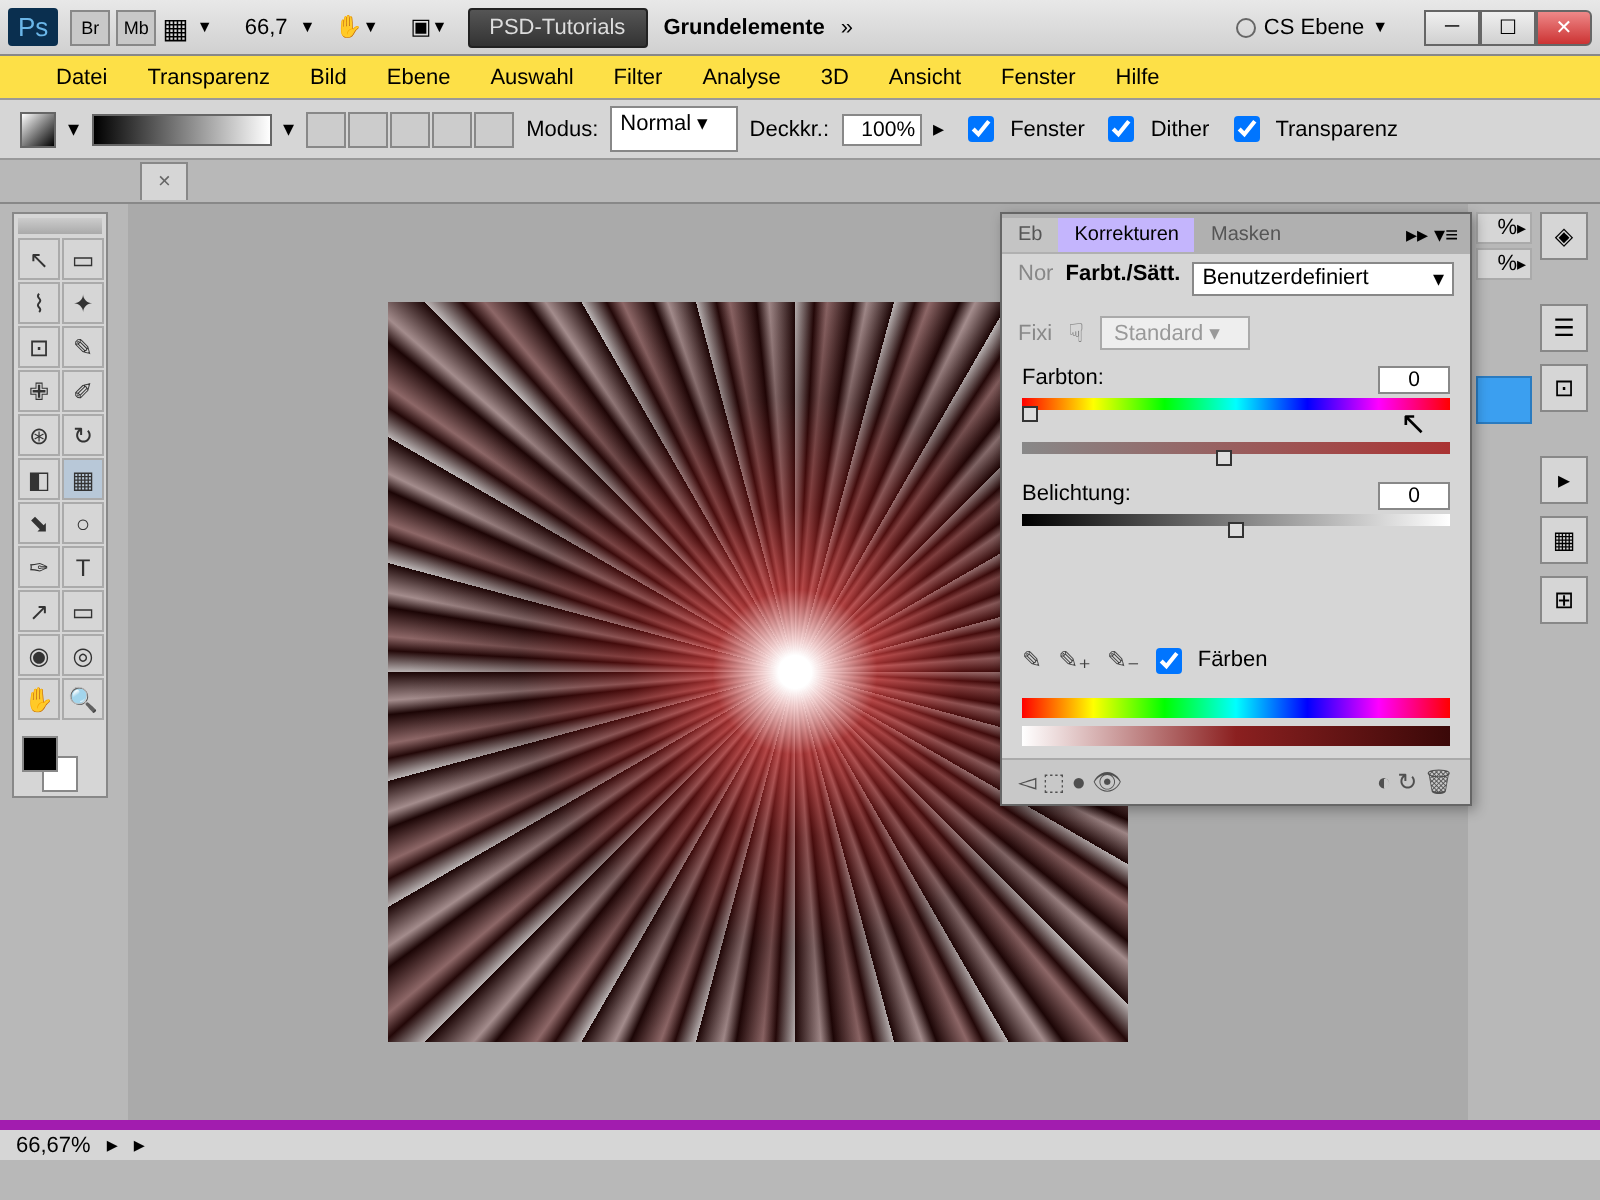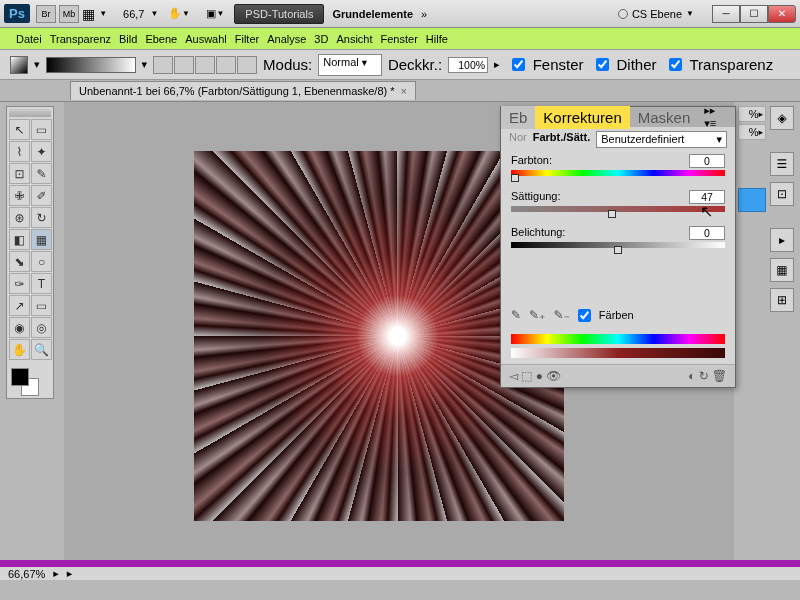--- a/index.html
+++ b/index.html
@@ -1,38 +1,38 @@
 <!DOCTYPE html>
 <html><head>
 <meta charset="utf-8">
 <style>
 *{margin:0;padding:0;box-sizing:border-box;font-family:Tahoma,Arial,sans-serif;font-size:11px;user-select:none}
 body{background:#b8b8b8;width:800px;height:600px;overflow:hidden;position:relative}
 .titlebar{height:28px;background:linear-gradient(#e8e8e8,#d0d0d0);display:flex;align-items:center;padding:0 4px;border-bottom:1px solid #888}
-.titlebar .ps{background:#0a2f4f;color:#6bb6e8;font-weight:bold;font-size:13px;padding:2px 5px;border-radius:2px;margin-right:6px}
+.titlebar .ps{background:#0a2f4f;color:#6bb6e8;font-weight:normal;font-size:13px;padding:2px 5px;border-radius:2px;margin-right:6px}
 .titlebar .sq{width:20px;height:18px;background:#c8c8c8;border:1px solid #888;margin-right:3px;display:flex;align-items:center;justify-content:center;font-size:9px}
 .titlebar .film{margin-right:4px;font-size:14px}
 .titlebar .zoom{margin:0 6px}
 .titlebar .down{font-size:8px;margin-right:10px}
 .titlebar .tbtn{background:linear-gradient(#555,#333);color:#ddd;padding:3px 10px;border:1px solid #222;border-radius:2px;margin-right:4px}
 .titlebar .plain{margin-left:4px;font-weight:bold}
 .titlebar .dbl{margin-left:8px;font-size:11px}
 .titlebar .spacer{flex:1}
 .titlebar .cslive{display:flex;align-items:center;margin-right:8px}
 .titlebar .cslive .dot{width:10px;height:10px;border:1px solid #666;border-radius:50%;margin-right:4px}
 .winbtns{display:flex;gap:0}
 .winbtns div{width:28px;height:18px;border:1px solid #666;display:flex;align-items:center;justify-content:center;background:linear-gradient(#f0f0f0,#d0d0d0);font-size:10px}
 .winbtns .close{background:linear-gradient(#e88,#c33);color:#fff;border-radius:0 3px 3px 0}
-.menubar{height:22px;background:#bef264;display:flex;align-items:center;padding:0 16px;gap:8px;border-bottom:1px solid #999}
+.menubar{height:22px;background:#fde047;display:flex;align-items:center;padding:0 28px;gap:20px;border-bottom:1px solid #999}
 .optbar{height:30px;background:#d6d6d6;display:flex;align-items:center;padding:0 10px;border-bottom:1px solid #999;gap:6px}
 .optbar .gsw{width:18px;height:18px;background:linear-gradient(to bottom right,#fff,#000);border:1px solid #666}
 .optbar .gpick{width:90px;height:16px;background:linear-gradient(to right,#000,#fff);border:1px solid #666}
 .optbar .gsty{display:flex;gap:1px}
 .optbar .gsty div{width:20px;height:18px;background:#ccc;border:1px solid #888}
-.optbar label{font-size:15px}
+.optbar label{font-size:11px}
 .optbar .sel{background:#fff;border:1px solid #888;padding:1px 14px 7px 4px;font-size:10.5px}
 .optbar .num{background:#fff;border:1px solid #888;padding:1px 2px;width:40px;text-align:right;font-size:10.5px}
 .optbar input[type=checkbox]{margin-left:6px;margin-right:2px}
 .tabbar{height:22px;background:#b8b8b8;border-bottom:1px solid #888;display:flex;align-items:center;padding-left:70px}
 .tabbar .tab{background:#d6d6d6;padding:3px 8px;border:1px solid #888;border-bottom:none;font-size:10.5px;display:flex;align-items:center;gap:6px}
 .tabbar .tab .x{font-size:11px;color:#666}
 .main{position:relative;height:478px}
 .toolbox{position:absolute;left:6px;top:4px;width:48px;background:#d6d6d6;border:1px solid #888;padding:2px}
 .toolbox .hdr{height:8px;background:linear-gradient(#ccc,#aaa);margin-bottom:2px}
 .toolbox .tgrid{display:grid;grid-template-columns:1fr 1fr;gap:1px}
@@ -44,43 +44,43 @@
 .canvas-area{position:absolute;left:64px;top:0;right:66px;bottom:20px;background:#aaa;display:flex;align-items:center;justify-content:center;overflow:hidden}
 .canvas{width:370px;height:370px;background:#1a0505;position:relative;overflow:hidden;margin-left:-40px;margin-top:10px}
 .canvas .burst{position:absolute;inset:0;background:
  radial-gradient(circle at 55% 50%,#fff 0%,#fff 3%,rgba(255,220,220,.9) 6%,rgba(200,60,60,.7) 15%,rgba(120,20,20,.5) 30%,rgba(40,5,5,.3) 50%,transparent 70%),
  repeating-conic-gradient(from 0deg at 55% 50%,rgba(255,255,255,.7) 0deg,rgba(200,60,60,.05) 3deg,rgba(255,200,200,.5) 5deg,rgba(120,20,20,.02) 9deg,rgba(255,230,230,.6) 11deg,rgba(80,10,10,.02) 15deg)}
 .right-dock{position:absolute;right:4px;top:4px;width:26px;display:flex;flex-direction:column;gap:6px}
 .right-dock .ico{width:24px;height:24px;background:#d6d6d6;border:1px solid #888;display:flex;align-items:center;justify-content:center;font-size:12px}
 .right-dock .sep{height:10px}
 .panel{position:absolute;left:500px;top:4px;width:236px;background:#d6d6d6;border:1px solid #666;box-shadow:2px 2px 6px rgba(0,0,0,.3)}
 .panel .ptabs{display:flex;background:#b0b0b0;height:20px;align-items:center}
-.panel .ptab{padding:3px 8px;font-size:15px;color:#555}
-.panel .ptab.active{background:#fde047;color:#000}
+.panel .ptab{padding:3px 8px;font-size:10px;color:#555}
+.panel .ptab.active{background:#c4b5fd;color:#000}
 .panel .ptabs .pmenu{margin-left:auto;padding:0 6px;font-size:11px}
 .panel .row{padding:4px 8px;display:flex;gap:6px}
 .panel .preset{flex:1;background:#fff;border:1px solid #888;padding:1px 4px;font-size:10.5px;display:flex;justify-content:space-between}
 .panel .stdrow{padding:6px 8px;display:flex;align-items:center;gap:8px}
 .panel .stdrow .hand{opacity:.5;font-size:13px}
 .panel .stdrow .sel2{background:#eee;border:1px solid #aaa;color:#999;padding:1px 14px 1px 6px;font-size:10.5px}
 .panel .slider-row{padding:2px 10px 8px}
 .panel .slider-row .lbl{display:flex;justify-content:space-between;margin-bottom:2px}
 .panel .slider-row .val{background:#fff;border:1px solid #888;width:36px;text-align:center;font-size:10.5px;padding:0 2px}
 .panel .track{height:10px;position:relative;margin-top:2px}
 .panel .hue{background:linear-gradient(to right,red,yellow,lime,cyan,blue,magenta,red);height:6px}
 .panel .redtrack{background:linear-gradient(to right,#888,#a33);height:6px}
 .panel .graytrack{background:linear-gradient(to right,#000,#fff);height:6px}
 .panel .thumb{position:absolute;width:8px;height:8px;background:#ddd;border:1px solid #333;top:4px;transform:translateX(-50%)}
 .panel .eyerow{padding:8px 10px;display:flex;align-items:center;gap:8px}
 .panel .eye{font-size:12px;opacity:.7}
 .panel .colorbar{margin:4px 10px;height:10px;background:linear-gradient(to right,red,yellow,lime,cyan,blue,magenta,red)}
 .panel .redbar{margin:0 10px 6px;height:10px;background:linear-gradient(to right,#fff,#8b2020,#3a0808)}
 .panel .btm{display:flex;justify-content:space-between;padding:4px 8px;background:#c8c8c8;border-top:1px solid #aaa}
 .panel .btm span{font-size:12px;opacity:.6}
-.statusbar{position:absolute;bottom:0;left:0;right:0;height:20px;background:#d6d6d6;border-top:7px solid #a21caf;display:flex;align-items:center;padding:0 8px;gap:8px;font-size:10.5px}
+.statusbar{position:absolute;bottom:0;left:0;right:0;height:20px;background:#d6d6d6;border-top:5px solid #a21caf;display:flex;align-items:center;padding:0 8px;gap:8px;font-size:10.5px}
 .side-strip{position:absolute;right:34px;top:4px;width:28px;display:flex;flex-direction:column;gap:2px}
 .side-strip .bluebox{height:24px;background:#3b9ff0;border:1px solid #2a7bc0;margin-top:46px}
 .side-strip .gt{height:16px;background:#d6d6d6;border:1px solid #aaa;font-size:9px;display:flex;align-items:center;justify-content:flex-end;padding-right:2px}
 .cursor{position:absolute;left:700px;top:100px;font-size:16px;color:#000;z-index:100;pointer-events:none}
 </style>
 </head>
 <body>
 
 <div class="titlebar">
   <span class="ps">Ps</span>
@@ -144,21 +144,20 @@
   <input type="checkbox" checked="" style="">
     <label>Fenster</label>
   <input type="checkbox" checked="" style="">
     <label>Dither</label>
   <input type="checkbox" checked="" style="">
     <label>Transparenz</label>
 </div>
 
 <div class="tabbar">
   <div class="tab">
-    <span>Unbenannt-1 bei 66,7% (Farbton/Sättigung 1, Ebenenmaske/8) *</span>
     <span class="x">×</span>
   </div>
 </div>
 
 <div class="main">
   <div class="toolbox">
     <div class="hdr"></div>
     <div class="tgrid">
       <div class="tool">↖</div>
         <div class="tool">▭</div>
@@ -220,35 +219,36 @@
       <span class="pmenu">▸▸ ▾≡</span>
     </div>
     <div class="row">
       <span style="color:#888">Nor</span>
       <b>Farbt./Sätt.</b>
       <span class="preset">
           <span>Benutzerdefiniert</span>
           <span>▾</span>
         </span>
     </div>
+    <div class="stdrow">
+      <span style="color:#888">Fixi</span>
+      <span class="hand">☟</span>
+      <span class="sel2"><span>Standard</span> ▾</span>
+    </div>
     <div class="slider-row">
       <div class="lbl">
           <span>Farbton:</span>
           <span class="val">0</span>
         </div>
       <div class="track">
           <div class="hue"></div>
           <div class="thumb" style="left:2%"></div>
         </div>
     </div>
     <div class="slider-row">
-      <div class="lbl">
-          <span>Sättigung:</span>
-          <span class="val">47</span>
-        </div>
       <div class="track">
           <div class="redtrack"></div>
           <div class="thumb" style="left:47%"></div>
         </div>
     </div>
     <div class="slider-row">
       <div class="lbl">
           <span>Belichtung:</span>
           <span class="val">0</span>
         </div>

